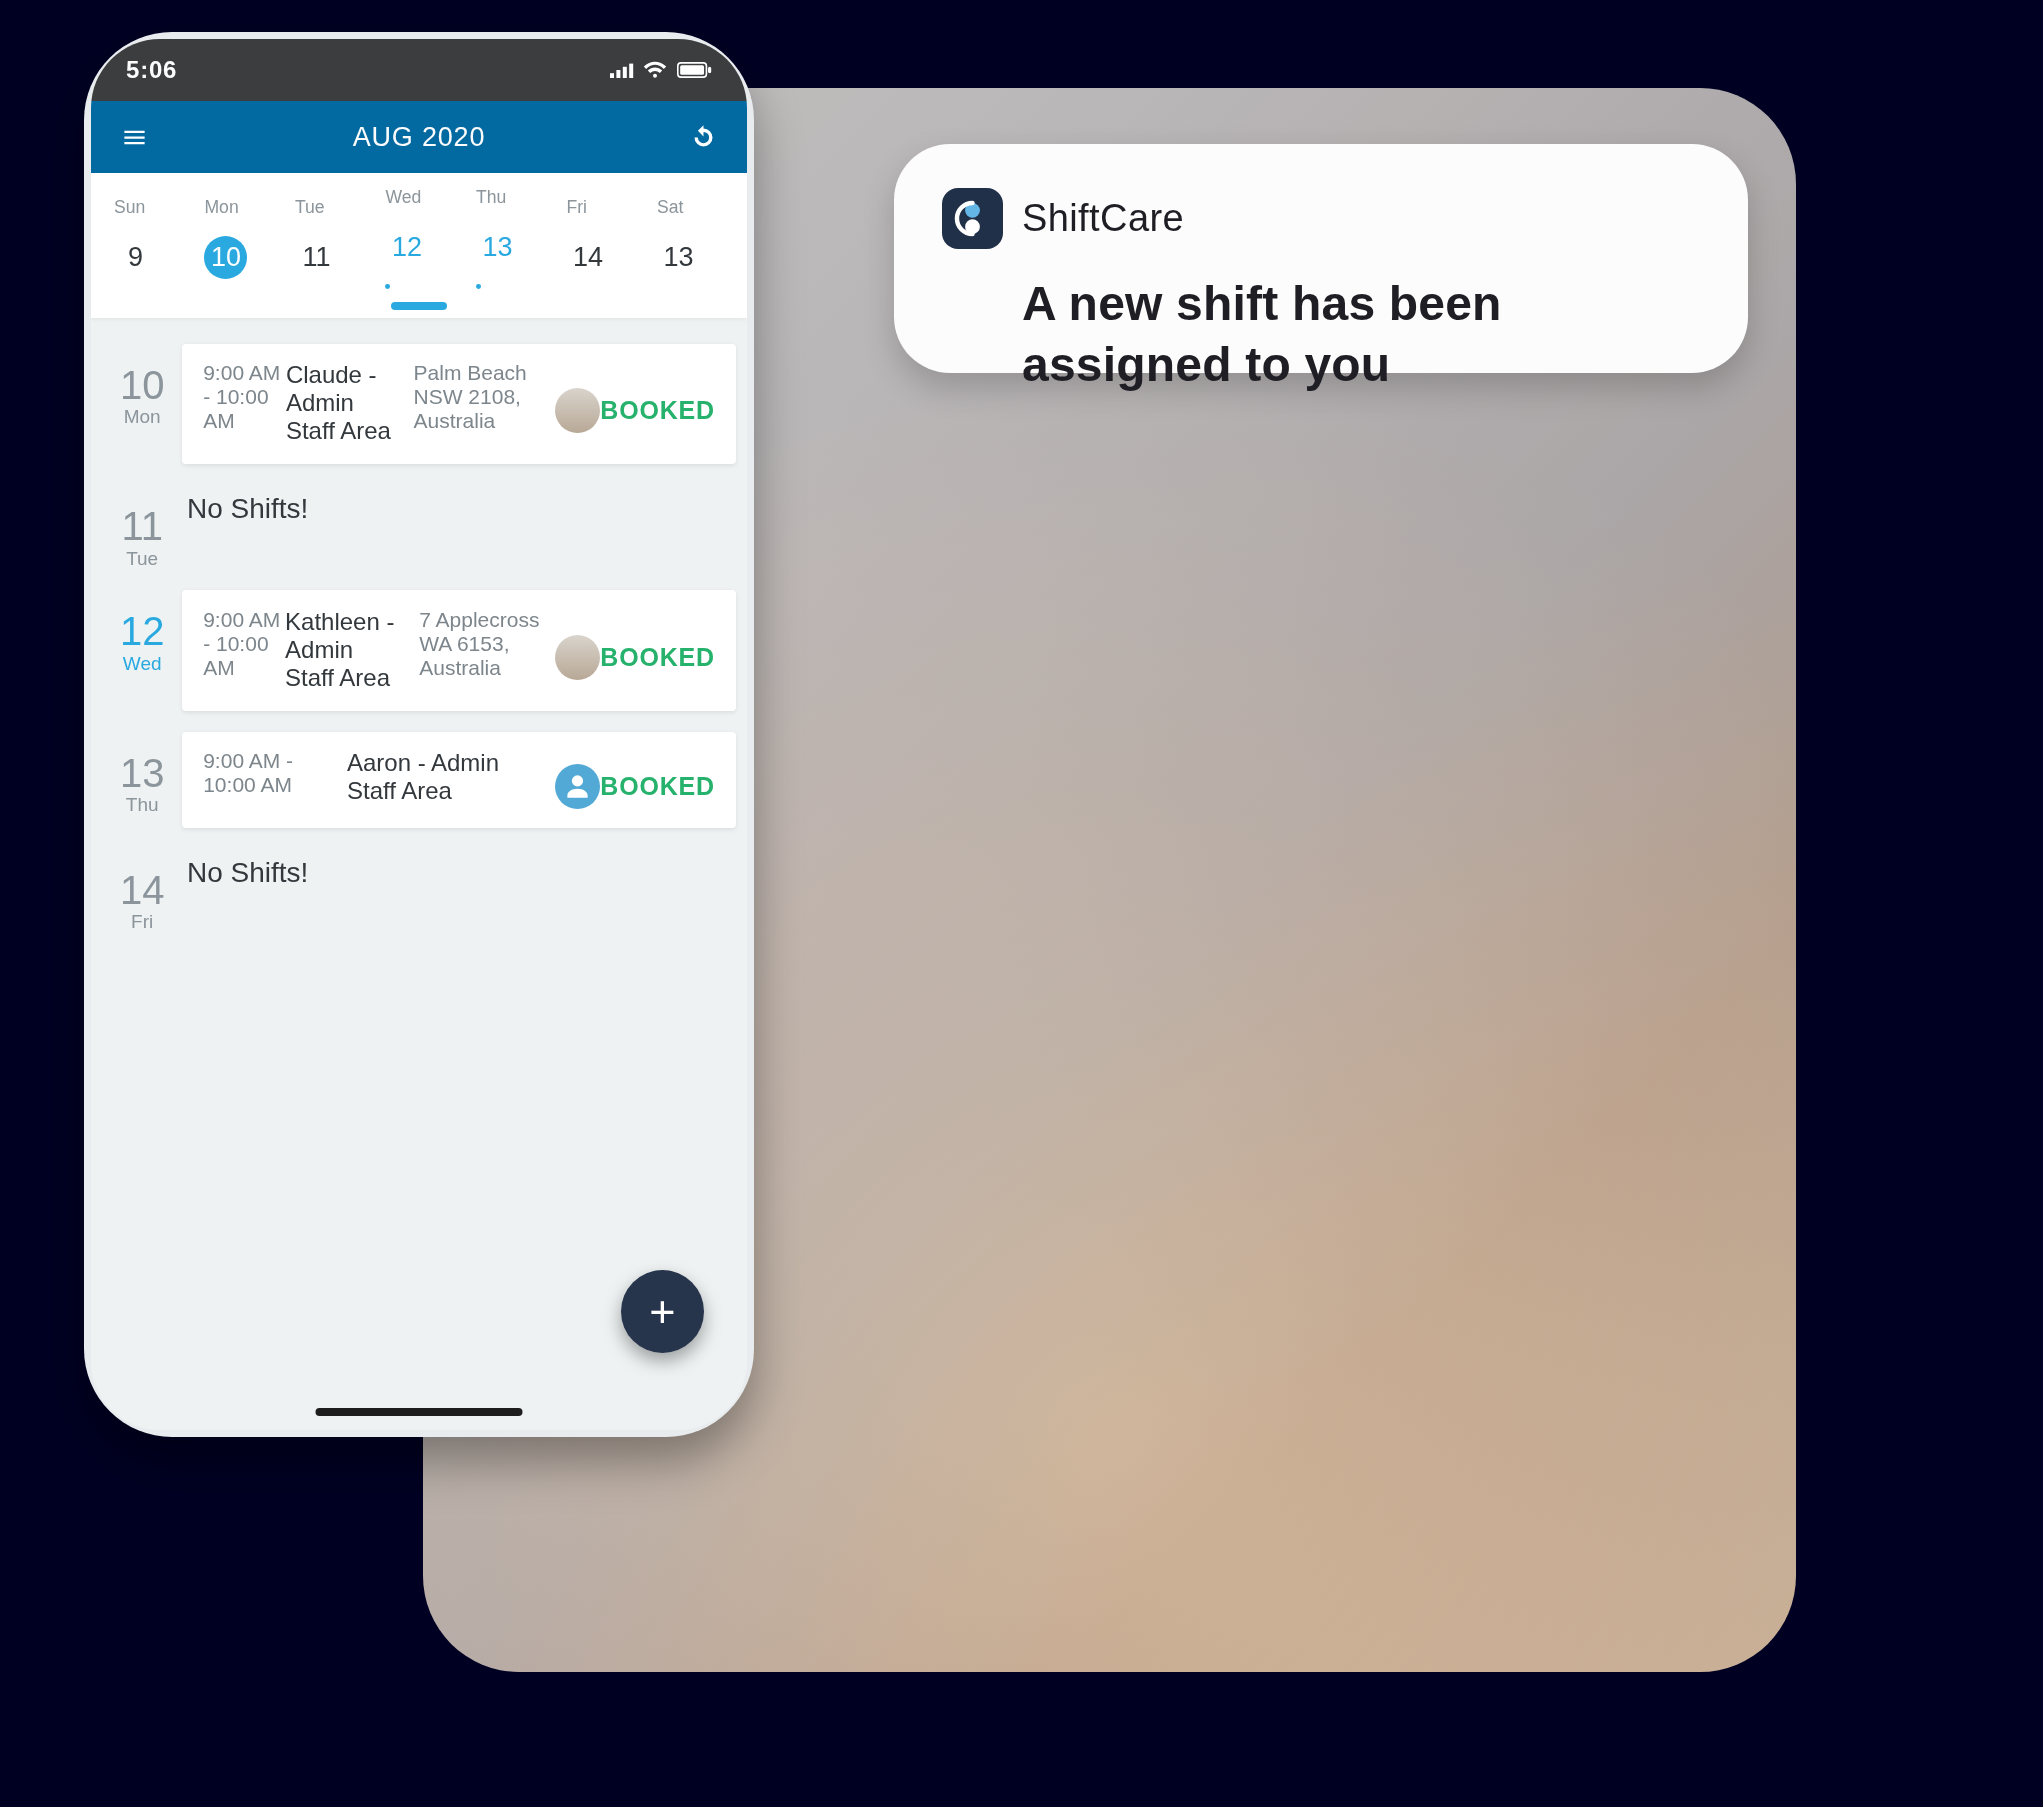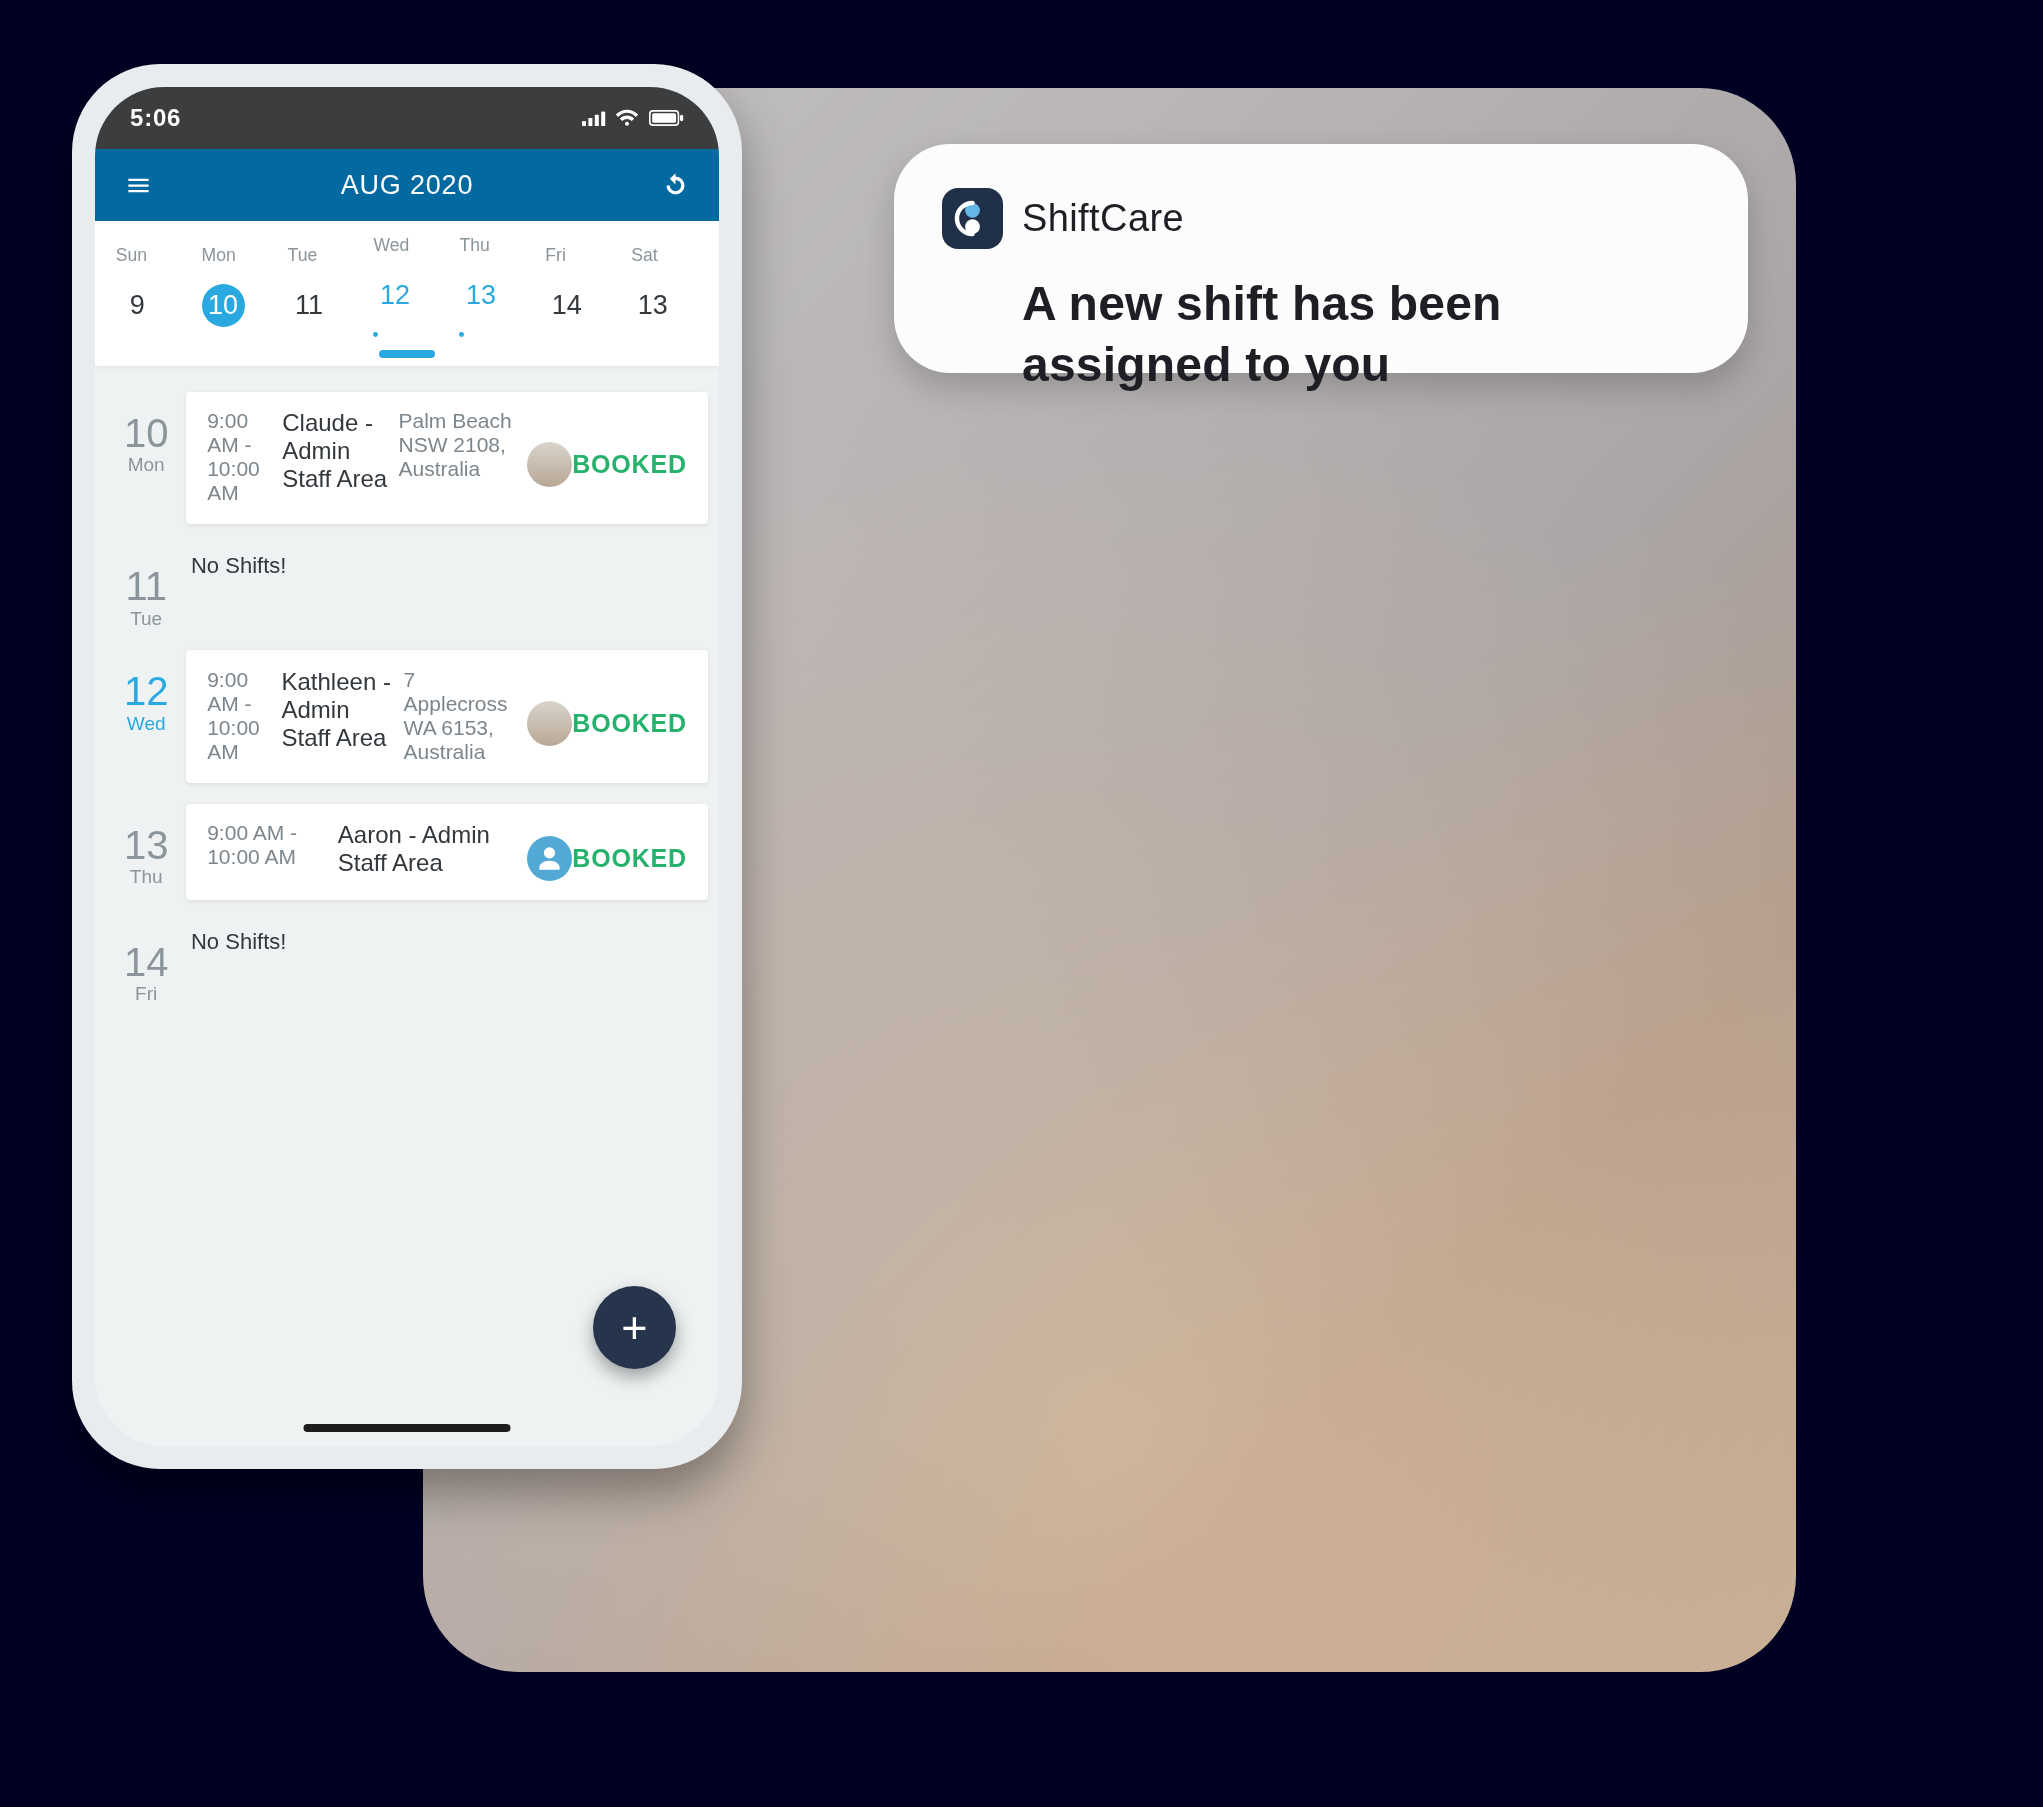--- a/index.html
+++ b/index.html
@@ -49,27 +49,26 @@
     width:61px;height:61px;border-radius:16px;
     background:#203049;display:flex;align-items:center;justify-content:center;
   }
   .notif-logo svg{width:37px;height:37px;}
   .notif-app{font-size:38px;font-weight:500;color:#1e1e24;letter-spacing:0.4px}
   .notif-msg{font-size:48px;line-height:1.28;color:#1e1e24;font-weight:700;letter-spacing:0.2px;padding-left:80px}
 
   
   .phone{
     position:absolute;
-    left:72px;top:32px;
+    left:84px;top:32px;
     width:var(--phone-w);height:var(--phone-h);
     background:#e9ecee;
     border-radius:88px;
     box-shadow:0 24px 48px rgba(0,0,0,.35);
-    padding:23px;
-    margin-top:32px;
+    padding:7px;
   }
   .screen{
     width:100%;height:100%;
     border-radius:69px;
     background:var(--bg-grey);
     overflow:hidden;
     position:relative;
     display:flex;flex-direction:column;
   }
 
@@ -107,21 +106,21 @@
   .handle{width:56px;height:8px;border-radius:4.8px;background:var(--accent);margin-top:-1.6px;cursor:grab}
 
   
   .list{flex:1;overflow:hidden;padding:21px 11.2px 0 11.2px}
   .dayblock{display:flex;padding:4.8px 0 16px}
   .datecol{width:80px;display:flex;flex-direction:column;align-items:center;justify-content:flex-start;padding-top:21px}
   .datecol .dnum{font-size:40px;font-weight:300;color:var(--muted);line-height:1}
   .datecol .ddow{font-size:19px;color:var(--muted);margin-top:1.6px}
   .datecol.active .dnum,.datecol.active .ddow{color:var(--accent)}
   .cards{flex:1;display:flex;flex-direction:column;gap:17.6px}
-  .noshift{font-size:22px;color:var(--ink);padding:8px 0 0 4.8px}
+  .noshift{font-size:28px;color:var(--ink);padding:8px 0 0 4.8px}
   .shift{
     background:#fff;border-radius:4px;box-shadow:0 1.6px 4px rgba(0,0,0,.08);
     padding:17.6px 21px 19px;display:flex;gap:4.8px;cursor:pointer
   }
   .shift .time{font-size:21px;color:var(--ink-light)}
   .shift .title{font-size:24px;color:var(--ink);font-weight:500}
   .shift .addr{font-size:21px;color:var(--ink-light);padding-left:6.4px}
   .shift .row2{display:flex;align-items:center;justify-content:space-between;margin-top:14.4px;padding-left:4.8px}
   .avatar{width:45px;height:45px;border-radius:50%;background:linear-gradient(#d9d4cc,#b8a896);box-shadow:0 0 0 1.6px #fff}
   .avatar.ph{background:#53a9d6;display:flex;align-items:center;justify-content:center}

